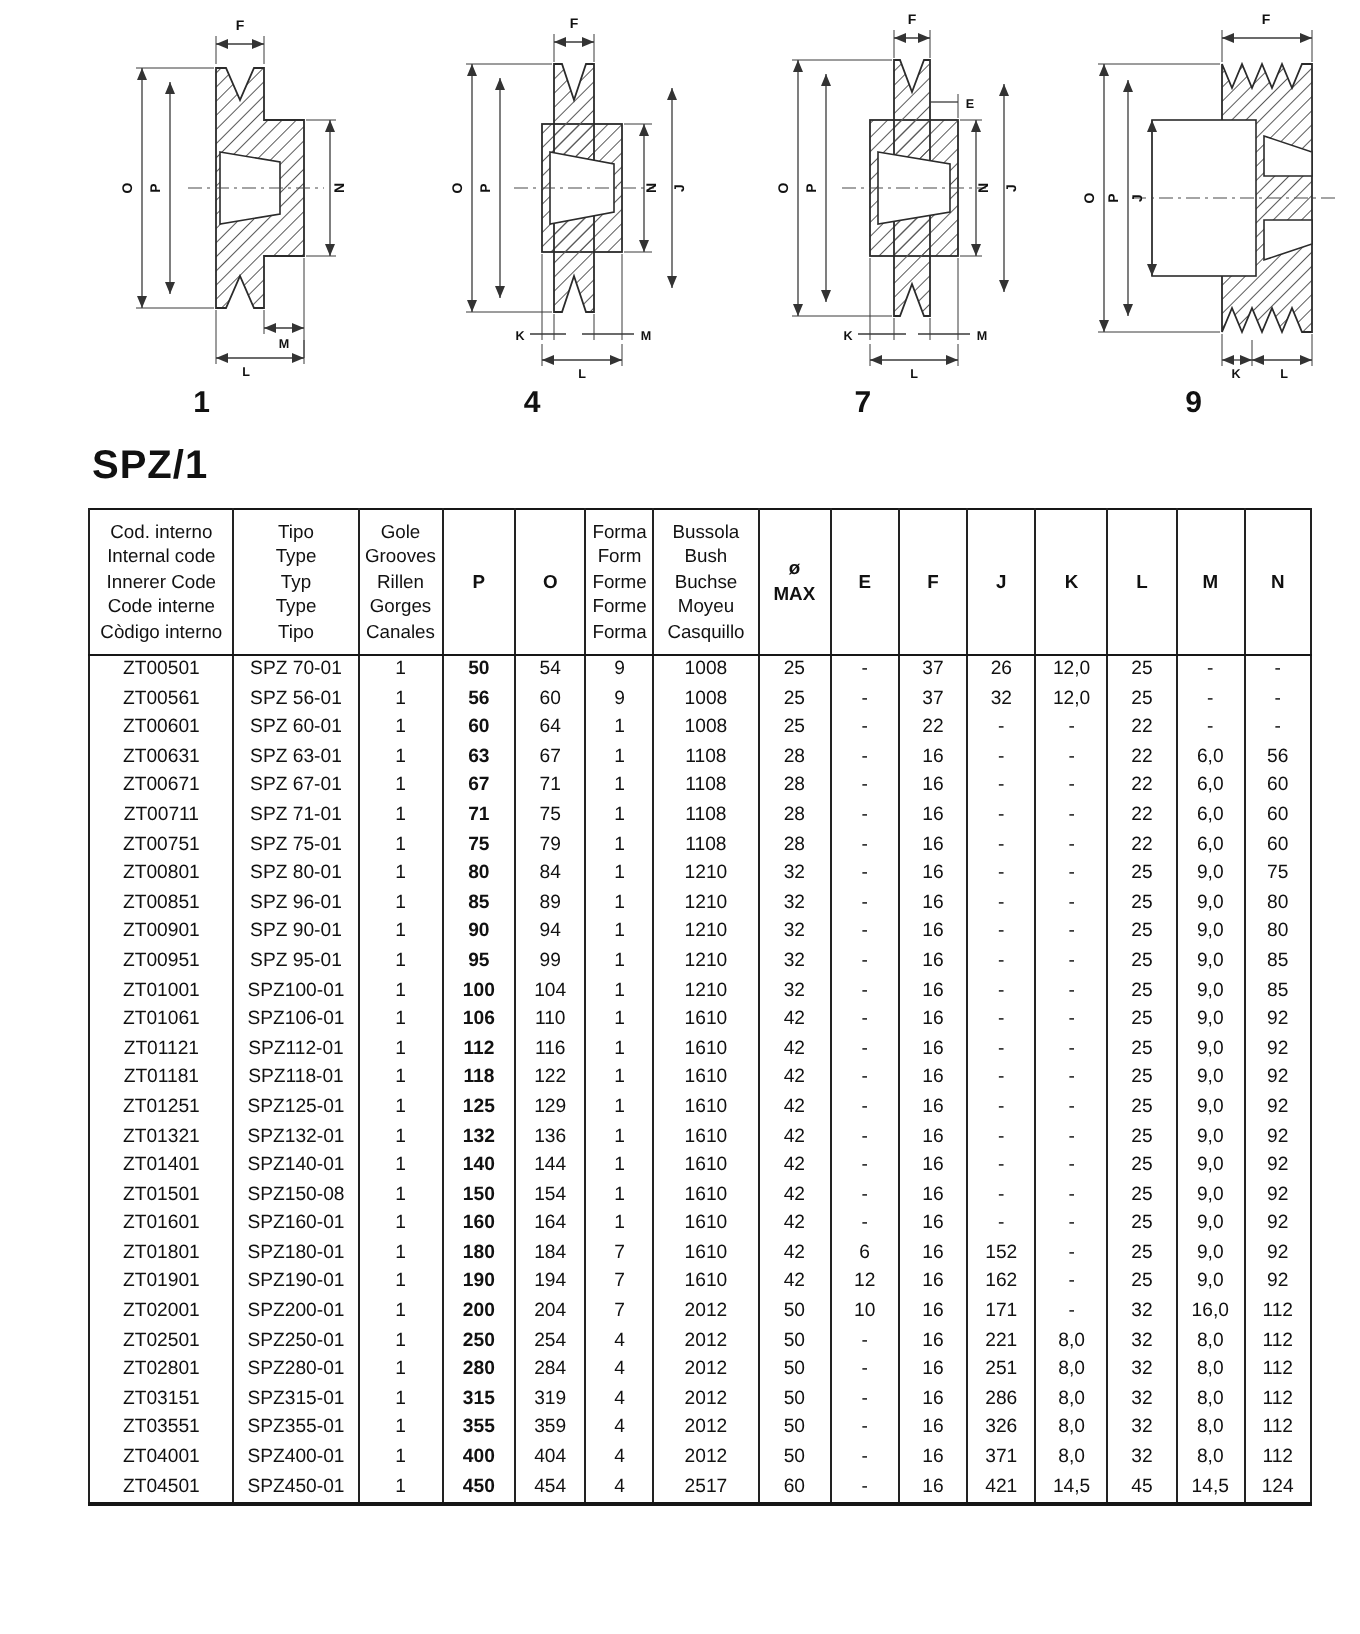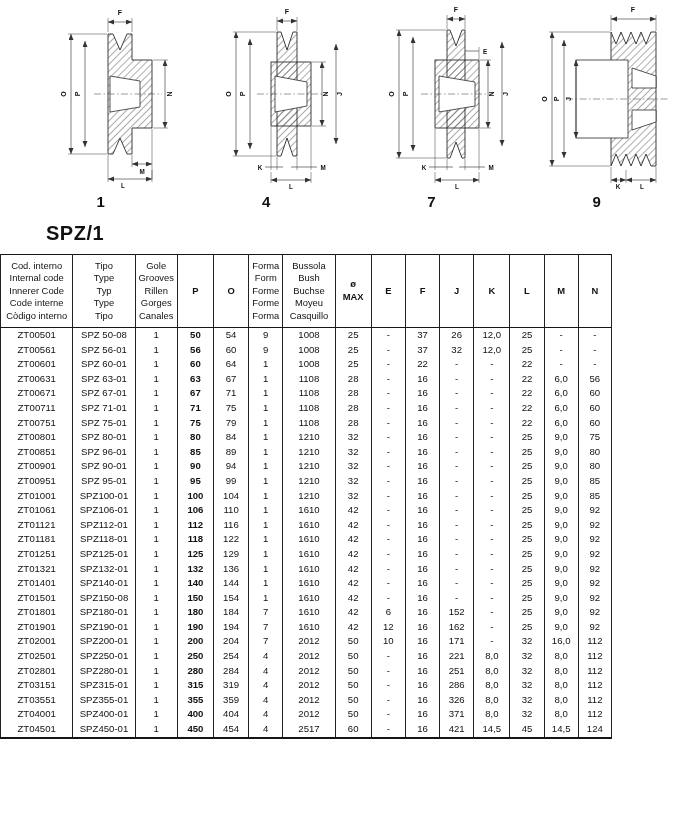--- a/index.html
+++ b/index.html
@@ -24,21 +24,21 @@
   .cl{stroke:#4a4a4a;stroke-width:.55;stroke-dasharray:7 2.5 1.5 2.5;}
   .dimlbl{font-size:7px;font-weight:600;fill:#111;}
   .dimlbl.sm{font-size:6.3px;}
 
   
   .title{font-size:20px;font-weight:bold;letter-spacing:.5px;margin:10px 0 9px 46px;}
 
   
   table.spz{
     border-collapse:collapse;table-layout:fixed;
-    width:612px;
+    width:612px;margin-left:44px;
     font-size:9.6px;
     border-top:1.6px solid #161616;
     border-bottom:2.2px solid #161616;
   }
   table.spz th, table.spz td{
     border-left:1px solid #222;border-right:1px solid #222;
     text-align:center;vertical-align:middle;padding:0;
     overflow:hidden;
   }
   table.spz thead th{
@@ -290,21 +290,21 @@
         <th class="letter">J</th>
         <th class="letter">K</th>
         <th class="letter">L</th>
         <th class="letter">M</th>
         <th class="letter">N</th>
       </tr>
     </thead>
     <tbody>
         <tr>
       <td>ZT00501</td>
-      <td>SPZ 50-08</td>
+      <td>SPZ 70-01</td>
       <td>1</td>
       <td class="b">50</td>
       <td>54</td>
       <td>9</td>
       <td>1008</td>
       <td>25</td>
       <td>-</td>
       <td>37</td>
       <td>26</td>
       <td>12,0</td>
@@ -600,20 +600,37 @@
       <td>25</td>
       <td>9,0</td>
       <td>92</td>
     </tr>
         <tr>
       <td>ZT01501</td>
       <td>SPZ150-08</td>
       <td>1</td>
       <td class="b">150</td>
       <td>154</td>
+      <td>1</td>
+      <td>1610</td>
+      <td>42</td>
+      <td>-</td>
+      <td>16</td>
+      <td>-</td>
+      <td>-</td>
+      <td>25</td>
+      <td>9,0</td>
+      <td>92</td>
+    </tr>
+        <tr>
+      <td>ZT01601</td>
+      <td>SPZ160-01</td>
+      <td>1</td>
+      <td class="b">160</td>
+      <td>164</td>
       <td>1</td>
       <td>1610</td>
       <td>42</td>
       <td>-</td>
       <td>16</td>
       <td>-</td>
       <td>-</td>
       <td>25</td>
       <td>9,0</td>
       <td>92</td>

